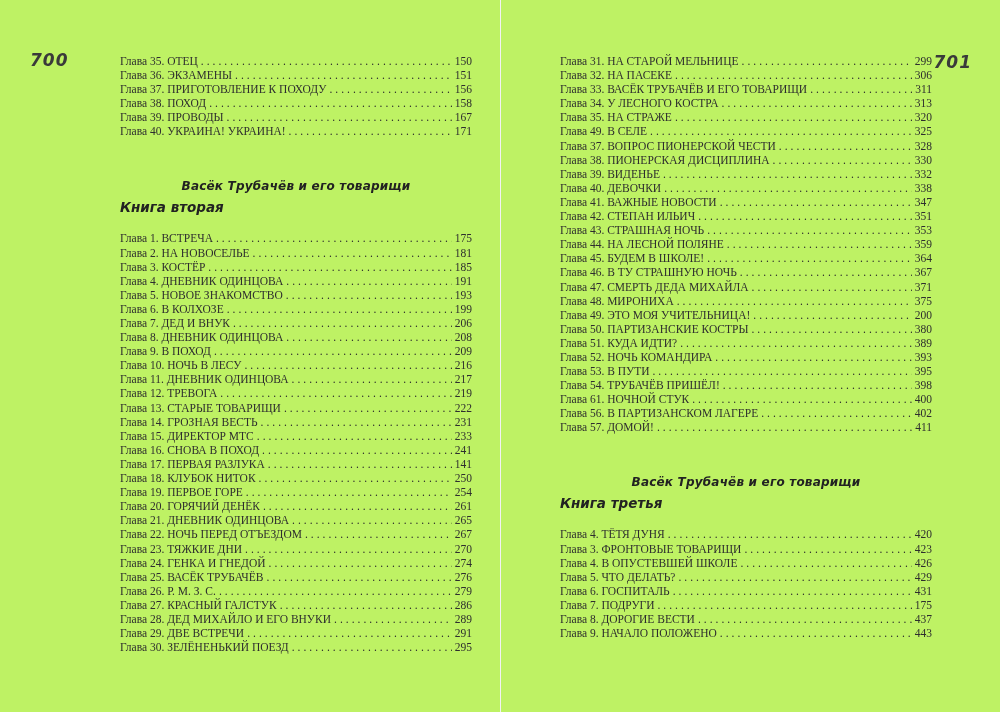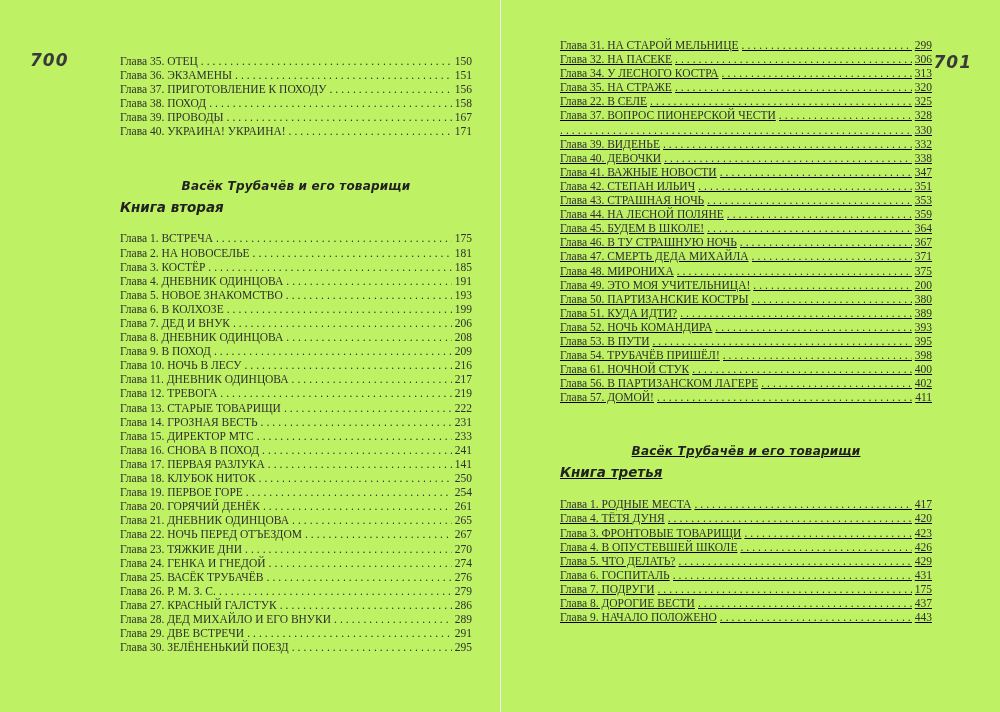--- a/index.html
+++ b/index.html
@@ -24,21 +24,21 @@
     background: #f2f2f2;
   }
   .page {
     position: absolute;
     top: 0;
     width: 500px;
     height: 712px;
     box-sizing: border-box;
   }
   .page-left  { left: 12px;   padding: 54px 40px 0 108px; }
-  .page-right { left: 500px; padding: 38px 68px 0 60px; text-decoration: underline; }
+  .page-right { left: 500px; padding: 54px 68px 0 60px; }
 
   .page-number {
     position: absolute;
     font-family: "DejaVu Sans", sans-serif;
     font-style: italic;
     font-weight: 600;
     font-size: 17px;
     color: #3a3a3a;
     letter-spacing: 1px;
   }
@@ -301,40 +301,46 @@
             <span class="toc-title">Глава 31. НА СТАРОЙ МЕЛЬНИЦЕ</span>
             <span class="toc-dots"></span>
             <span class="toc-page">299</span>
           </div>
           <div class="toc-line">
             <span class="toc-title">Глава 32. НА ПАСЕКЕ</span>
             <span class="toc-dots"></span>
             <span class="toc-page">306</span>
           </div>
           <div class="toc-line">
+            <span class="toc-title">Глава 33. ВАСЁК ТРУБАЧЁВ И ЕГО ТОВАРИЩИ</span>
+            <span class="toc-dots"></span>
+            <span class="toc-page">311</span>
+          </div>
+          <div class="toc-line">
             <span class="toc-title">Глава 34. У ЛЕСНОГО КОСТРА</span>
             <span class="toc-dots"></span>
             <span class="toc-page">313</span>
           </div>
           <div class="toc-line">
             <span class="toc-title">Глава 35. НА СТРАЖЕ</span>
             <span class="toc-dots"></span>
             <span class="toc-page">320</span>
           </div>
           <div class="toc-line">
-            <span class="toc-title">Глава 22. В СЕЛЕ</span>
+            <span class="toc-title">Глава 49. В СЕЛЕ</span>
             <span class="toc-dots"></span>
             <span class="toc-page">325</span>
           </div>
           <div class="toc-line">
             <span class="toc-title">Глава 37. ВОПРОС ПИОНЕРСКОЙ ЧЕСТИ</span>
             <span class="toc-dots"></span>
             <span class="toc-page">328</span>
           </div>
           <div class="toc-line">
+            <span class="toc-title">Глава 38. ПИОНЕРСКАЯ ДИСЦИПЛИНА</span>
             <span class="toc-dots"></span>
             <span class="toc-page">330</span>
           </div>
           <div class="toc-line">
             <span class="toc-title">Глава 39. ВИДЕНЬЕ</span>
             <span class="toc-dots"></span>
             <span class="toc-page">332</span>
           </div>
           <div class="toc-line">
             <span class="toc-title">Глава 40. ДЕВОЧКИ</span>
@@ -424,25 +430,20 @@
           <div class="toc-line">
             <span class="toc-title">Глава 57. ДОМОЙ!</span>
             <span class="toc-dots"></span>
             <span class="toc-page">411</span>
           </div>
         </section>
         <section class="toc-section">
           <div class="toc-heading">Васёк Трубачёв и его товарищи</div>
           <div class="toc-subheading">Книга третья</div>
           <div class="toc-line">
-            <span class="toc-title">Глава 1. РОДНЫЕ МЕСТА</span>
-            <span class="toc-dots"></span>
-            <span class="toc-page">417</span>
-          </div>
-          <div class="toc-line">
             <span class="toc-title">Глава 4. ТЁТЯ ДУНЯ</span>
             <span class="toc-dots"></span>
             <span class="toc-page">420</span>
           </div>
           <div class="toc-line">
             <span class="toc-title">Глава 3. ФРОНТОВЫЕ ТОВАРИЩИ</span>
             <span class="toc-dots"></span>
             <span class="toc-page">423</span>
           </div>
           <div class="toc-line">

